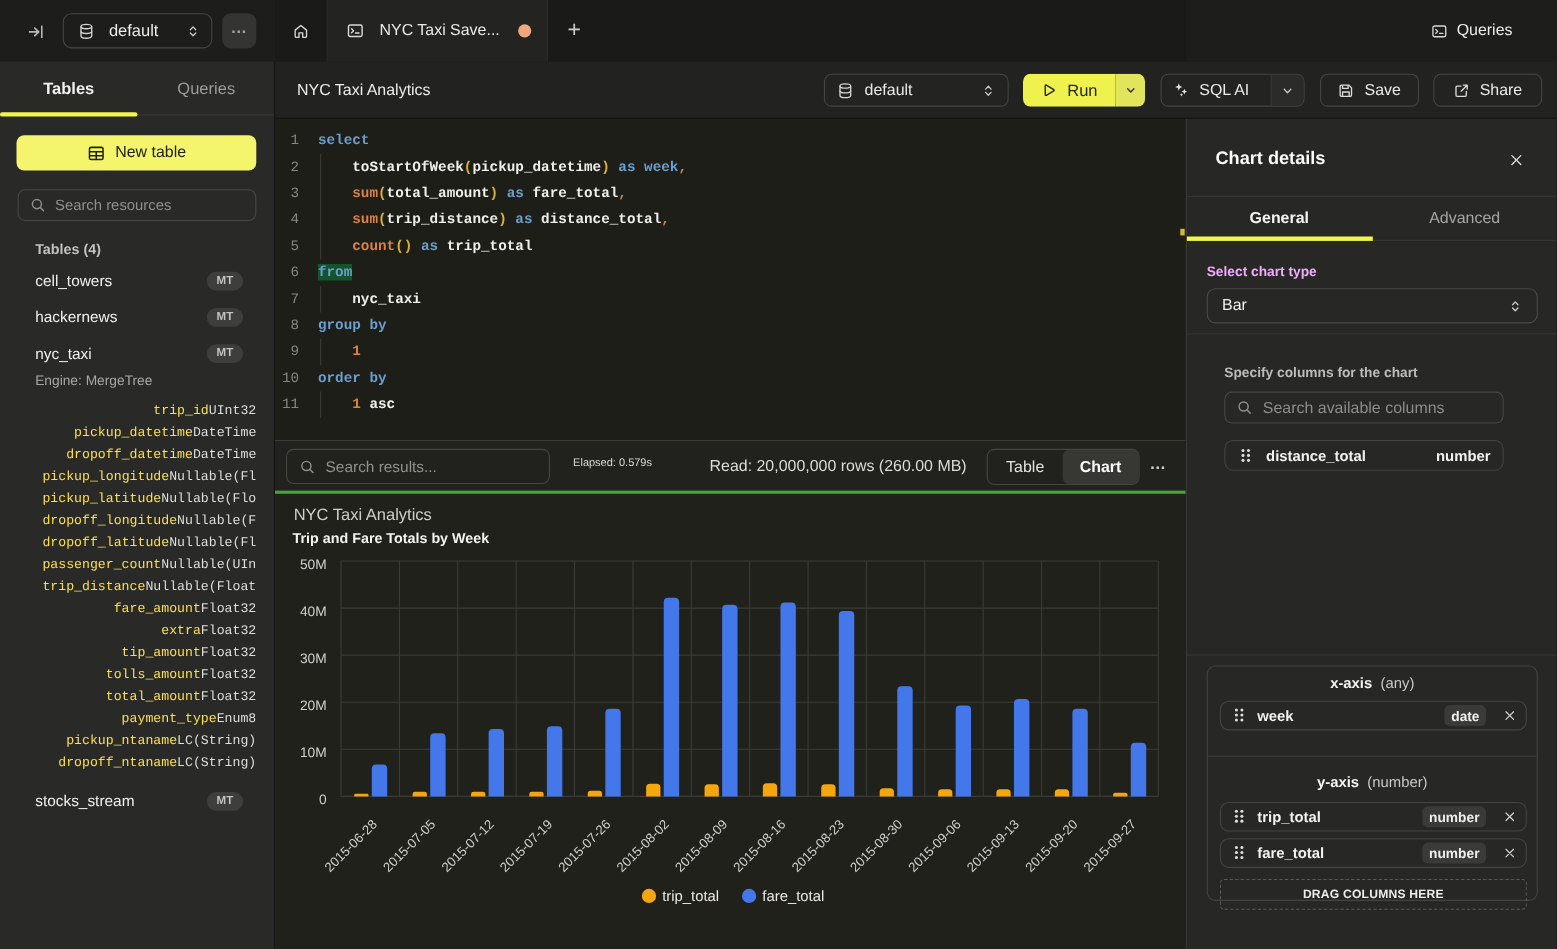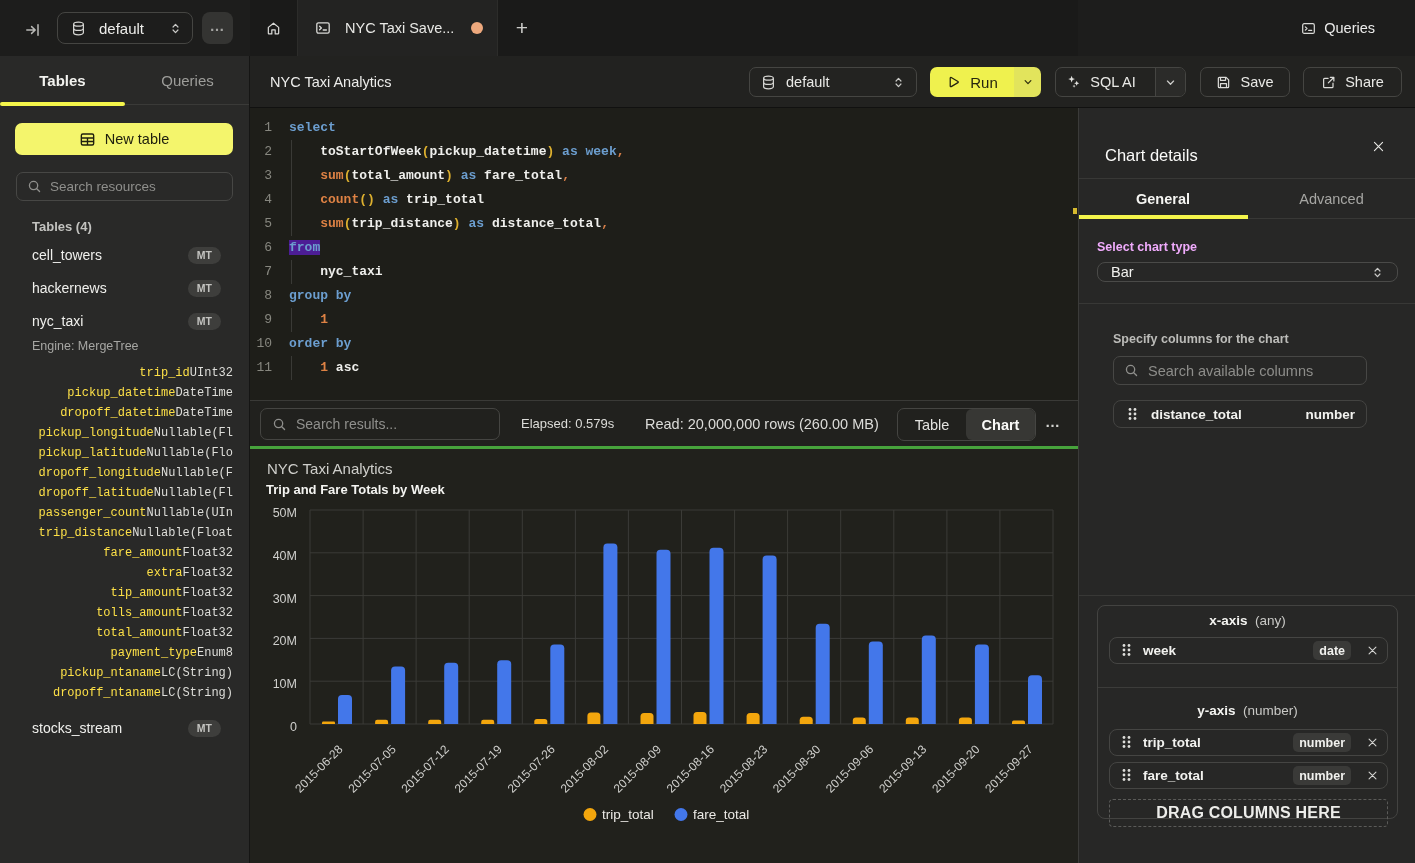--- a/index.html
+++ b/index.html
@@ -71,51 +71,51 @@
 #code .cl { height:24px; line-height:24px; font-family:"Liberation Mono",monospace; font-size:13px;
   font-weight:700; white-space:pre; }
 .iguide { position:absolute; left:41px; width:1px; background:#3a3a36; }
 #ovmark { position:absolute; left:823px; top:100px; width:4px; height:6px; background:#d6b92e; }
 
 
 #results { position:absolute; left:250px; top:400px; width:828px; height:46px; background:#21211e;
   border-top:1px solid #3a3a37; }
 #rsearch { position:absolute; left:10px; top:7px; width:240px; height:32px; border:1px solid #454542;
   border-radius:7px; display:flex; align-items:center; padding:0 11px; gap:9px; color:#90908d; font-size:14px; }
-#elapsed { position:absolute; left:271px; top:15px; color:#dcdcd9; font-size:13px; }
+#elapsed { position:absolute; left:271px; top:15px; color:#dcdcd9; font-size:10px; }
 #readrows { position:absolute; left:395px; top:15px; color:#dcdcd9; font-size:14.5px; }
 #seg { position:absolute; left:647px; top:7px; width:139px; height:33px; border:1px solid #454542;
   border-radius:7px; display:flex; }
 #seg .s1 { width:69px; display:flex; align-items:center; justify-content:center; color:#e3e3e0;
   font-size:14.5px; }
 #seg .s2 { width:70px; background:#373734; border-radius:6px; display:flex; align-items:center;
   justify-content:center; color:#fafaf8; font-size:14.5px; font-weight:700; }
 #rdots { position:absolute; left:795px; top:12px; color:#d3d3d0; font-size:15px; font-weight:700;
   letter-spacing:1px; }
 #greenline { position:absolute; left:250px; top:446px; width:828px; height:3px; background:#47a33c; }
 
 
 #chart { position:absolute; left:250px; top:449px; width:828px; height:414px; background:#21211c; }
 #chart .t1 { position:absolute; left:17px; top:11px; color:#cfcfcb; font-size:15px; }
 #chart .t2 { position:absolute; left:16px; top:33px; color:#f4f4f1; font-size:13px; font-weight:700; }
 
 
 #panel { position:absolute; left:1078px; top:108px; width:337px; height:755px; background:#272726;
   border-left:1px solid #3b3b39; }
 #panel .hd { position:absolute; left:0; top:0; width:100%; height:71px; border-bottom:1px solid #383836; }
-#panel .hd .t { position:absolute; left:26px; top:38px; color:#fbfbf9; font-size:16.5px; font-weight:400; }
+#panel .hd .t { position:absolute; left:26px; top:27px; color:#fbfbf9; font-size:16.5px; font-weight:700; }
 #panel .hd .x { position:absolute; right:30px; top:31px; }
 #ptabs { position:absolute; left:0; top:71px; width:100%; height:40px; border-bottom:1px solid #383836; }
 #ptabs .g { position:absolute; left:0; top:0; width:168px; height:40px; display:flex; align-items:center;
   justify-content:center; color:#f5f5f2; font-size:14.5px; font-weight:700; }
 #ptabs .a { position:absolute; left:168px; top:0; width:169px; height:40px; display:flex; align-items:center;
   justify-content:center; color:#a6a6a3; font-size:14.5px; }
 #ptabs .bar { position:absolute; left:0; bottom:-1px; width:169px; height:4px; background:#f4f54b; }
 #pl1 { position:absolute; left:18px; top:132px; color:#f0abfc; font-size:12.5px; font-weight:700; }
-#psel { position:absolute; left:18px; top:154px; width:301px; height:20px; border:1px solid #4a4a48;
+#psel { position:absolute; left:18px; top:154px; width:301px; height:32px; border:1px solid #4a4a48;
   border-radius:8px; display:flex; align-items:center; padding:0 13px; color:#f1f1ee; font-size:14.5px; }
 #pdiv1 { position:absolute; left:0; top:195px; width:100%; height:1px; background:#383836; }
 #pl2 { position:absolute; left:34px; top:224px; color:#bcbcb9; font-size:12.5px; font-weight:700; }
 #psearch { position:absolute; left:34px; top:248px; width:254px; height:29px; border:1px solid #474745;
   border-radius:7px; display:flex; align-items:center; padding:0 10px; gap:9px; color:#8d8d8a; font-size:14.5px; }
 #pdist { position:absolute; left:34px; top:292px; width:254px; height:28px; border:1px solid #434341;
   border-radius:8px; display:flex; align-items:center; padding:0 11px; gap:10px; }
 #pdist .n { flex:1; color:#f2f2ef; font-size:13.5px; font-weight:700; }
 #pdist .ty { color:#f2f2ef; font-size:13.5px; font-weight:700; }
 #pdiv2 { position:absolute; left:0; top:487px; width:100%; height:1px; background:#383836; }
@@ -125,21 +125,21 @@
 .axlab b { color:#f4f4f1; font-weight:700; }
 .axlab span { color:#c9c9c6; font-weight:400; }
 .fieldrow { position:absolute; left:11px; width:279px; height:27px; border:1px solid #454543;
   border-radius:8px; display:flex; align-items:center; padding:0 9px; gap:8px; }
 .fieldrow .n { flex:1; color:#f2f2ef; font-size:13.5px; font-weight:700; }
 .bdg { background:#3a3a38; border-radius:5px; color:#f0f0ed; font-size:12.5px; font-weight:700;
   padding:2.5px 6px; margin-right:8px; }
 #axdiv { position:absolute; left:0; top:81px; width:100%; height:1px; background:#3c3c3a; }
 #dragbox { position:absolute; left:11px; top:193px; width:279px; height:28px; border:1.5px dashed #5b5b59;
   border-radius:4px; display:flex; align-items:center; justify-content:center; color:#ededea;
-  font-size:16px; font-weight:700; letter-spacing:.2px; }
+  font-size:11px; font-weight:700; letter-spacing:.2px; }
 </style>
 </head>
 <body>
 <div id="app">
 
   <div id="topbar">
     <div class="abs" style="left:26px;top:22px"><svg width="13" height="12" viewBox="0 0 13 12" fill="none" xmlns="http://www.w3.org/2000/svg">
           <path d="M0.8 6h8M5.6 2.6 9.2 6 5.6 9.4M12 0.8v10.4" stroke="#b9b9b6" stroke-width="1.5" stroke-linecap="round" stroke-linejoin="round"></path>
         </svg></div>
     <div class="sel">
@@ -361,23 +361,23 @@
         <div class="ln">7</div>
         <div class="ln">8</div>
         <div class="ln">9</div>
         <div class="ln">10</div>
         <div class="ln">11</div>
       </div>
     <div id="code">
         <div class="cl"><span style="color:#6c9ecf">select</span></div>
         <div class="cl">&nbsp;&nbsp;&nbsp;&nbsp;<span style="color:#efefec">toStartOfWeek</span><span style="color:#ddb02f">(</span><span style="color:#efefec">pickup_datetime</span><span style="color:#ddb02f">)</span> <span style="color:#6c9ecf">as week</span><span style="color:#d98049">,</span></div>
         <div class="cl">&nbsp;&nbsp;&nbsp;&nbsp;<span style="color:#de8244">sum</span><span style="color:#ddb02f">(</span><span style="color:#efefec">total_amount</span><span style="color:#ddb02f">)</span> <span style="color:#6c9ecf">as</span> <span style="color:#efefec">fare_total</span><span style="color:#d98049">,</span></div>
+        <div class="cl">&nbsp;&nbsp;&nbsp;&nbsp;<span style="color:#de8244">sum</span><span style="color:#ddb02f">(</span><span style="color:#efefec">trip_distance</span><span style="color:#ddb02f">)</span> <span style="color:#6c9ecf">as</span> <span style="color:#efefec">distance_total</span><span style="color:#d98049">,</span></div>
         <div class="cl">&nbsp;&nbsp;&nbsp;&nbsp;<span style="color:#de8244">count</span><span style="color:#ddb02f">()</span> <span style="color:#6c9ecf">as</span> <span style="color:#efefec">trip_total</span></div>
-        <div class="cl">&nbsp;&nbsp;&nbsp;&nbsp;<span style="color:#de8244">sum</span><span style="color:#ddb02f">(</span><span style="color:#efefec">trip_distance</span><span style="color:#ddb02f">)</span> <span style="color:#6c9ecf">as</span> <span style="color:#efefec">distance_total</span><span style="color:#d98049">,</span></div>
-        <div class="cl"><span style="background:#4c1d95;color:#6c9ecf">from</span></div>
+        <div class="cl"><span style="background:#14532d;color:#6c9ecf">from</span></div>
         <div class="cl">&nbsp;&nbsp;&nbsp;&nbsp;<span style="color:#efefec">nyc_taxi</span></div>
         <div class="cl"><span style="color:#6c9ecf">group by</span></div>
         <div class="cl">&nbsp;&nbsp;&nbsp;&nbsp;<span style="color:#de8244">1</span></div>
         <div class="cl"><span style="color:#6c9ecf">order by</span></div>
         <div class="cl">&nbsp;&nbsp;&nbsp;&nbsp;<span style="color:#de8244">1</span> <span style="color:#efefec">asc</span></div>
       </div>
     <div id="ovmark"></div>
   </div>
 
   <div id="results">

